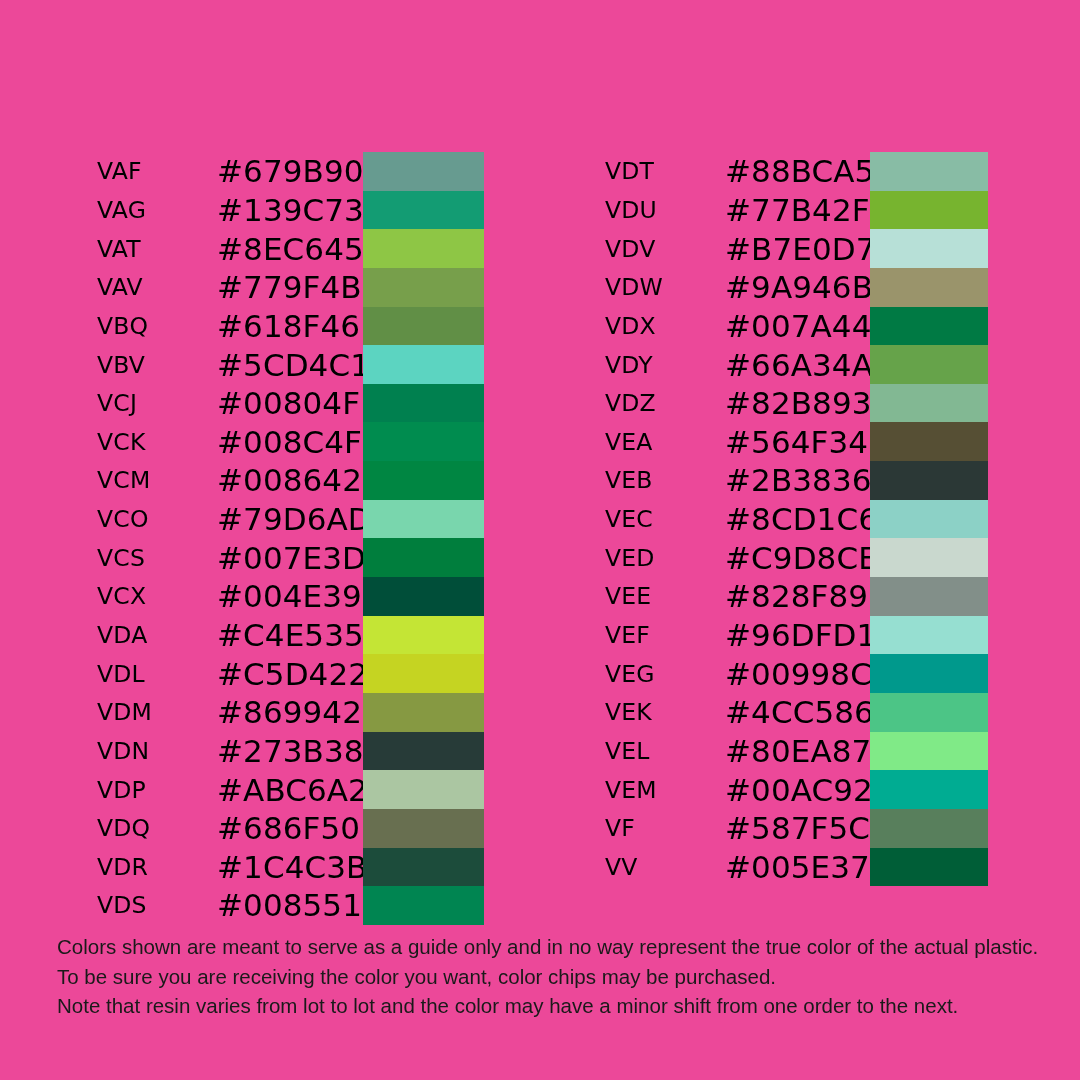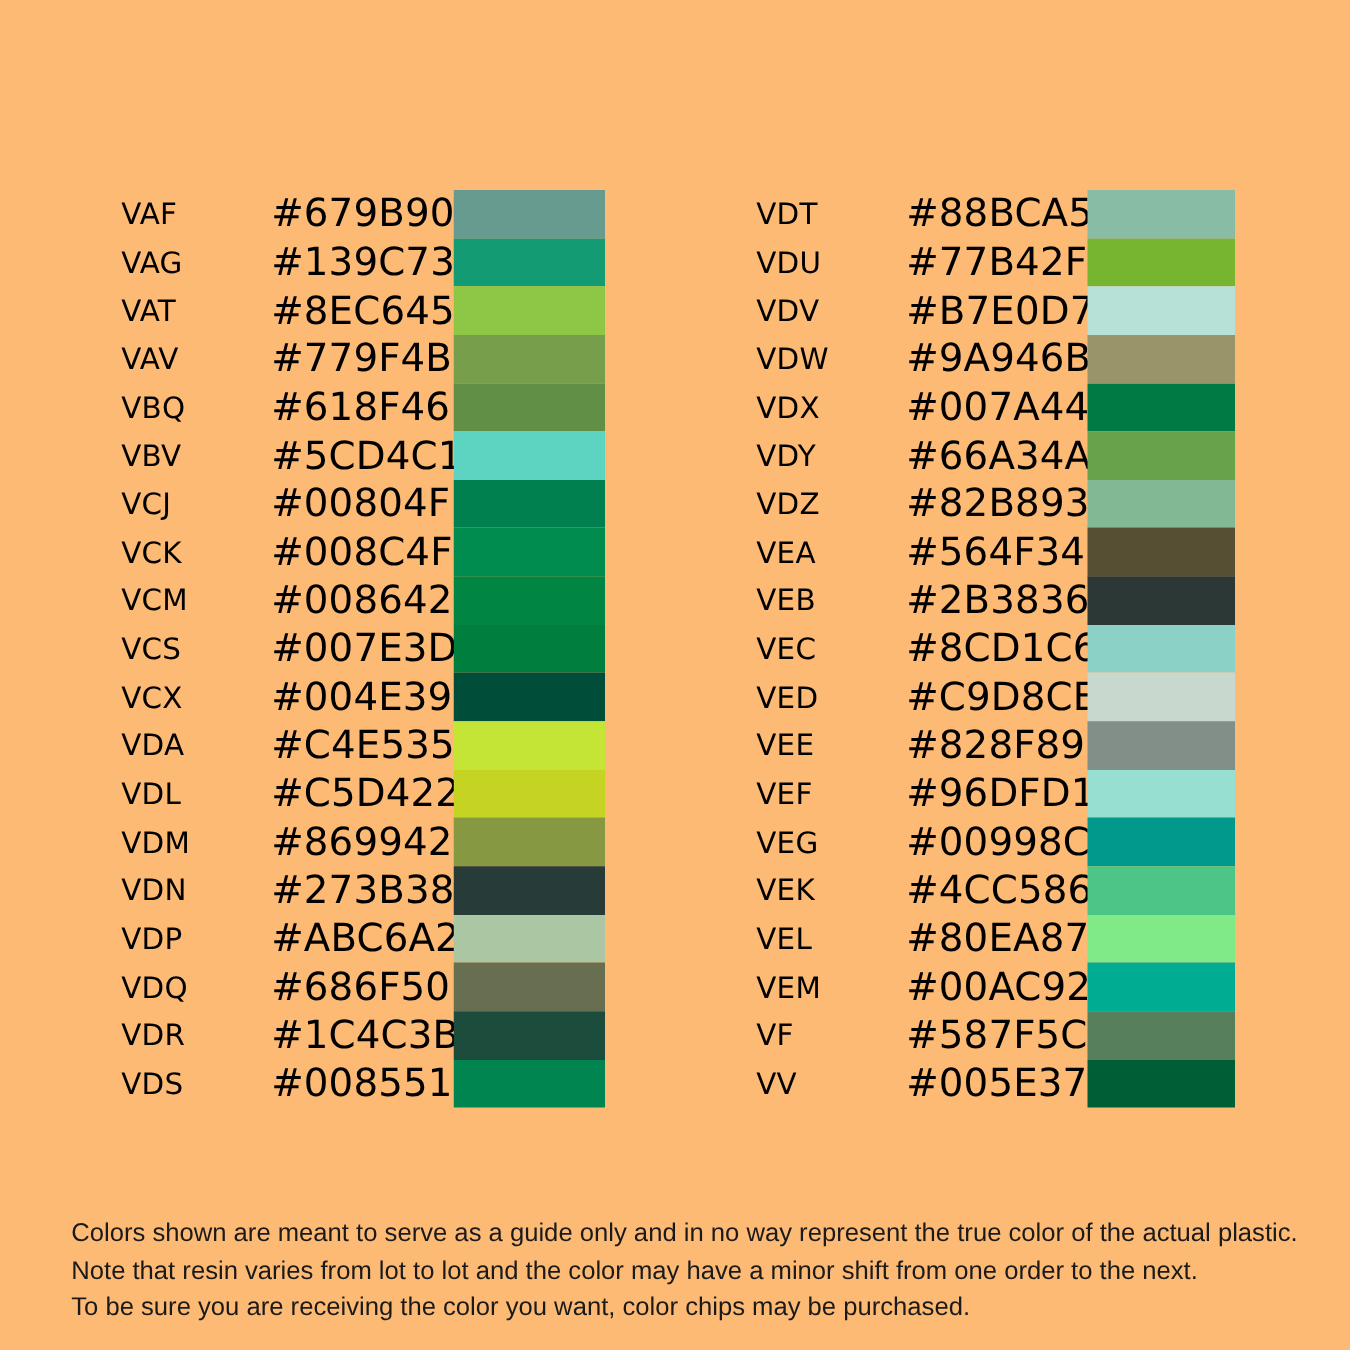--- a/index.html
+++ b/index.html
@@ -12,21 +12,21 @@
     height: 1080px;
     position: relative;
     overflow: hidden;
     font-family: "DejaVu Sans", "Liberation Sans", sans-serif;
     -webkit-font-smoothing: antialiased;
   }
 
   #page {
     position: absolute;
     inset: 0;
-    background: #fdba74;
+    background: #ec4899;
   }
 
   
   .chart-columns {
     position: absolute;
     left: 0;
     top: 152px;
     width: 1080px;
   }
 
@@ -76,21 +76,21 @@
   }
   .color-column.right .swatch {
     left: 265px;   
     width: 118px;
   }
 
   
   .disclaimer {
     position: absolute;
     left: 57px;
-    top: 972px;
+    top: 932px;
     width: 990px;
     font-family: "Liberation Sans", "DejaVu Sans", sans-serif;
     font-size: 20.5px;
     line-height: 29.5px;
     color: #1a1a1a;
     white-space: nowrap;
   }
   .disclaimer .line { display: block; }
 </style>
 </head>
@@ -139,20 +139,25 @@
           <span class="code-label">VCK</span>
           <span class="hex-label">#008C4F</span>
           <span class="swatch" style="background: rgb(0, 140, 79);"></span>
         </div>
         <div class="color-row">
           <span class="code-label">VCM</span>
           <span class="hex-label">#008642</span>
           <span class="swatch" style="background: rgb(0, 134, 66);"></span>
         </div>
         <div class="color-row">
+          <span class="code-label">VCO</span>
+          <span class="hex-label">#79D6AD</span>
+          <span class="swatch" style="background: rgb(121, 214, 173);"></span>
+        </div>
+        <div class="color-row">
           <span class="code-label">VCS</span>
           <span class="hex-label">#007E3D</span>
           <span class="swatch" style="background: rgb(0, 126, 61);"></span>
         </div>
         <div class="color-row">
           <span class="code-label">VCX</span>
           <span class="hex-label">#004E39</span>
           <span class="swatch" style="background: rgb(0, 78, 57);"></span>
         </div>
         <div class="color-row">
@@ -290,17 +295,17 @@
         <div class="color-row">
           <span class="code-label">VV</span>
           <span class="hex-label">#005E37</span>
           <span class="swatch" style="background: rgb(0, 94, 55);"></span>
         </div>
       </div>
   </div>
 
   <div class="disclaimer">
     <span class="line">Colors shown are meant to serve as a guide only and in no way represent the true color of the actual plastic.</span>
+    <span class="line">To be sure you are receiving the color you want, color chips may be purchased.</span>
     <span class="line">Note that resin varies from lot to lot and the color may have a minor shift from one order to the next.</span>
-    <span class="line">To be sure you are receiving the color you want, color chips may be purchased.</span>
   </div>
 
 </div>
 
 </body></html>

